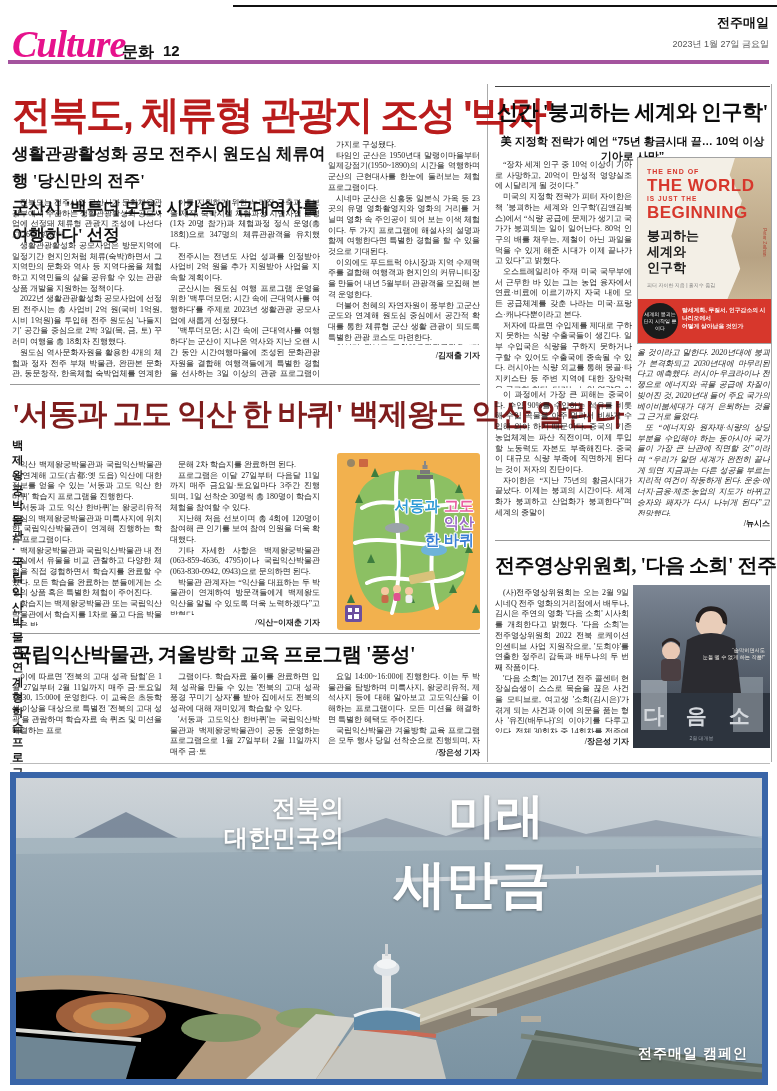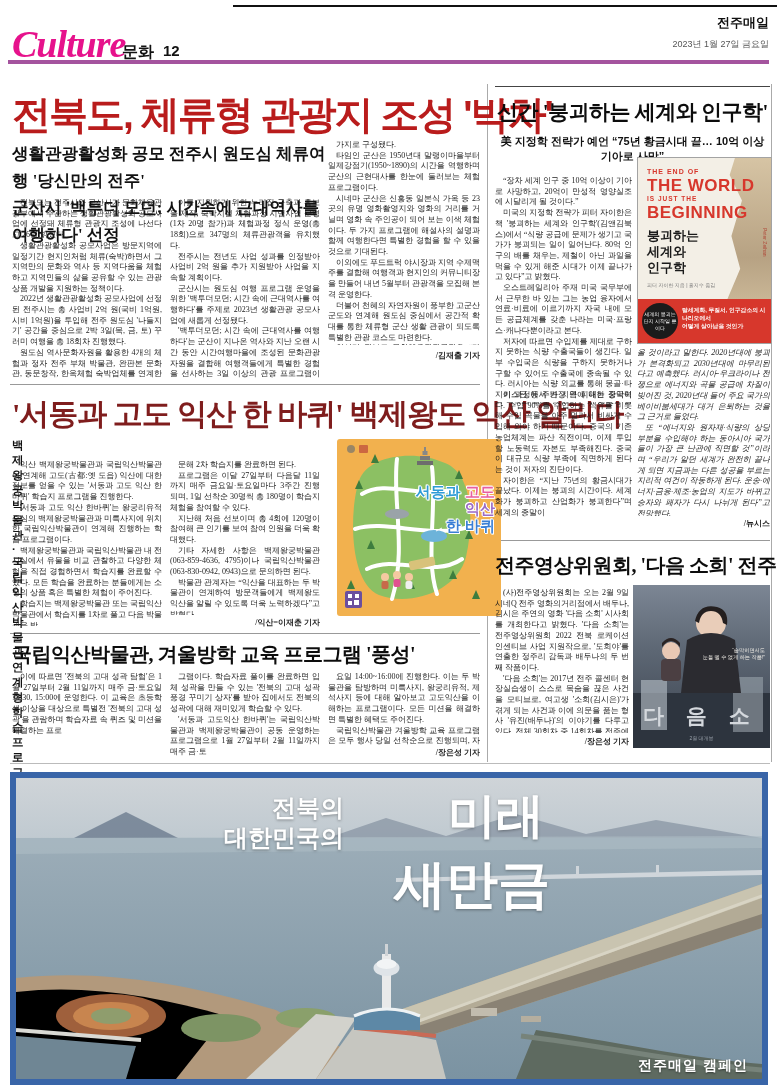--- a/index.html
+++ b/index.html
@@ -116,21 +116,21 @@
     </div>
     <div class="abs bcol" style="left:170px;top:460px;width:150px;height:155px;">
       <p>문해 2차 학습지를 완료하면 된다.</p>
         <p>프로그램은 이달 27일부터 다음달 11일까지 매주 금요일·토요일마다 3주간 진행되며, 1일 선착순 30명씩 총 180명이 학습지 체험을 참여할 수 있다.</p>
       <p>지난해 처음 선보이며 총 4회에 120명이 참여해 큰 인기를 보여 참여 인원을 더욱 확대했다.</p>
         <p>기타 자세한 사항은 백제왕궁박물관(063-859-4636, 4795)이나 국립익산박물관(063-830-0942, 0943)으로 문의하면 된다.</p>
       <p>박물관 관계자는 “익산을 대표하는 두 박물관이 연계하여 방문객들에게 백제왕도 익산을 알릴 수 있도록 더욱 노력하겠다”고 밝혔다.</p>
     </div>
     <div class="byline" style="left:170px;top:617px;width:150px;">/익산=이재춘 기자</div>
 
-    <div class="abs mapillu" style="left:337px;top:439px;width:164px;height:177px;">
+    <div class="abs mapillu" style="left:337px;top:453px;width:143px;height:177px;">
       <svg width="143" height="177" viewBox="0 0 143 177">
         <path d="M22,42 C30,16 78,10 108,24 C134,34 138,78 129,118 C120,152 74,168 42,156 C12,144 12,72 22,42 Z" fill="#8cc063"></path>
         <path d="M25,55 C50,40 80,60 120,50 M18,90 C50,80 90,100 132,88 M30,130 C60,115 95,140 125,120 M60,20 C55,60 70,110 55,160 M95,28 C100,70 88,120 100,155" stroke="#ffffff" stroke-width="4" fill="none" stroke-linecap="round"></path>
         <ellipse cx="97" cy="97" rx="13" ry="6" fill="#6db3d9"></ellipse>
         <path d="M99,92 l6,-3" stroke="#fff" stroke-width="1"></path>
         <ellipse cx="60" cy="75" rx="12" ry="5" fill="#9aa3a8"></ellipse>
         <rect x="80" y="22" width="16" height="4" fill="#6d6d6d"></rect>
           <rect x="83" y="17" width="10" height="4" fill="#7a7a7a"></rect>
           <rect x="85.5" y="12" width="5" height="4" fill="#888"></rect>
           <rect x="87" y="8" width="2" height="4" fill="#888"></rect>
@@ -185,21 +185,21 @@
     <div class="abs bcol" style="left:328px;top:672px;width:152px;height:75px;">
       <p>요일 14:00~16:00에 진행한다. 이는 두 박물관을 탐방하며 미륵사지, 왕궁리유적, 제석사지 등에 대해 알아보고 고도익산을 이해하는 프로그램이다. 모든 미션을 해결하면 특별한 혜택도 주어진다.</p>
         <p>국립익산박물관 겨울방학 교육 프로그램은 모두 행사 당일 선착순으로 진행되며, 자세한 내용은 국립익산박물관 누리집(https://iksan.museum.go.kr)에서 확인할 수 있다.</p>
     </div>
     <div class="byline" style="left:328px;top:747px;width:152px;">/장은성 기자</div>
   </div>
 
   <div class="abs" style="left:0;top:0;width:0;height:0;">
     <div class="abs h-serif-md" style="left:495px;top:98px;width:275px;text-align:center;font-size:21px;">신간 '붕괴하는 세계와 인구학'</div>
     <div class="abs sub-sans" style="left:495px;top:134px;width:275px;text-align:center;font-size:11px;">美 지정학 전략가 예언 “75년 황금시대 끝… 10억 이상 기아로 사망”</div>
-    <div class="abs bcol" style="left:495px;top:160px;width:137px;height:228px;margin-top:16px;">
+    <div class="abs bcol" style="left:495px;top:160px;width:137px;height:228px;">
       <p>“장차 세계 인구 중 10억 이상이 기아로 사망하고, 20억이 만성적 영양실조에 시달리게 될 것이다.”</p>
         <p>미국의 지정학 전략가 피터 자이한은 책 '붕괴하는 세계와 인구학'(김앤김북스)에서 “식량 공급에 문제가 생기고 국가가 붕괴되는 일이 일어난다. 80억 인구의 배를 채우는, 제철이 아닌 과일을 먹을 수 있게 해준 시대가 이제 끝나가고 있다”고 밝혔다.</p>
       <p>오스트레일리아 주재 미국 국무부에서 근무한 바 있는 그는 농업 융자에서 연료·비료에 이르기까지 자국 내에 모든 공급체계를 갖춘 나라는 미국·프랑스·캐나다뿐이라고 본다.</p>
         <p>저자에 따르면 수입제를 제대로 구하지 못하는 식량 수출국들이 생긴다. 일부 수입국은 식량을 구하지 못하거나 구할 수 있어도 수출국에 종속될 수 있다. 러시아는 식량 외교를 통해 몽골·타지키스탄 등 주변 지역에 대한 장악력을 공고히 한다. 터키는 농업 역량을 이용해 아제르바이잔·조지아·그리스·시리아 등으로부터 지정학적 양보를 얻어낸다.</p>
     </div>
     <div class="abs bcol" style="left:495px;top:390px;width:137px;height:138px;">
       <p>이 과정에서 가장 큰 피해는 중국이다. 수입 90%를 수입하는 석유를 비롯해 수입 곡물을 아주 멀리서 비싸게 수입해 와야 하기 때문이다. 중국의 기존 농업체계는 파산 직전이며, 이제 투입할 노동력도 자본도 부족해진다. 중국이 대규모 식량 부족에 직면하게 된다는 것이 저자의 진단이다.</p>
         <p>자이한은 “지난 75년의 황금시대가 끝났다. 이제는 붕괴의 시간이다. 세계화가 붕괴하고 산업화가 붕괴한다”며 세계의 종말이</p>
     </div>
     <div class="abs bcol" style="left:637px;top:348px;width:133px;height:168px;font-style:italic;">
@@ -310,17 +310,17 @@
           <path d="M338,238 q33,-14 66,0 l0,14 -66,0 Z" fill="#5d88a6"></path>
           <path d="M338,238 q33,-14 66,0" stroke="#eef2f4" stroke-width="3" fill="none"></path>
         </g>
         <rect x="455" y="230" width="26" height="8" fill="#c2bcae"></rect>
         <rect x="505" y="238" width="20" height="6" fill="#b5ae9f"></rect>
       </svg>
       <div class="ph-txt" style="right:418px;top:14px;font-size:24px;">전북의</div>
       <div class="ph-txt" style="right:418px;top:44px;font-size:24px;">대한민국의</div>
       <div class="ph-txt" style="left:432px;top:6px;font-size:48px;">미래</div>
       <div class="ph-txt" style="left:378px;top:72px;font-size:52px;">새만금</div>
-      <div class="credit" style="right:14px;bottom:4px;">전주매일 캠페인</div>
+      <div class="credit" style="right:14px;bottom:16px;">전주매일 캠페인</div>
     </div>
   </div>
 
 </div>
 
 </body></html>

